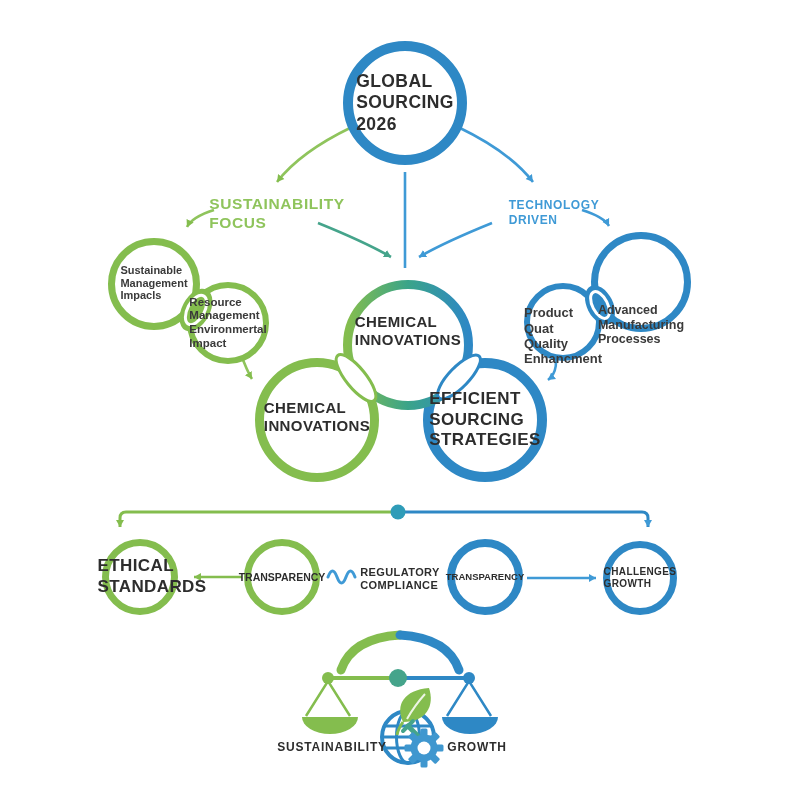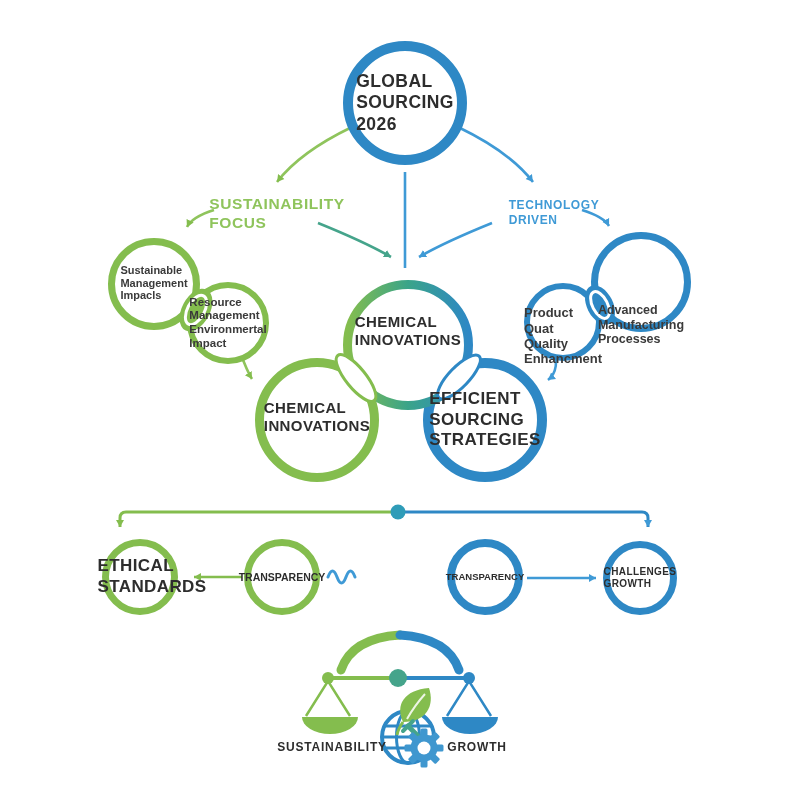--- a/index.html
+++ b/index.html
@@ -182,20 +182,22 @@
 Quat
 Quality
 Enhancment</div>
     <div class="lbl sub" style="left:581px;top:251px;width:120px;height:60px;font-size:12.5px;margin-top:44px;">Advanced
 Manufacturing
 Processes</div>
 
     <div class="lbl caps" style="left:114px;top:539px;width:76px;height:76px;font-size:17px;">ETHICAL
 STANDARDS</div>
     <div class="lbl caps" style="left:240px;top:539px;width:84px;height:76px;font-size:10.5px;letter-spacing:0;">TRANSPARENCY</div>
+    <div class="lbl caps" style="left:354px;top:557px;width:92px;height:44px;font-size:11px;">REGULATORY
+COMPLIANCE</div>
     <div class="lbl caps" style="left:447px;top:539px;width:76px;height:76px;font-size:9.5px;letter-spacing:0;">TRANSPARENCY</div>
     <div class="lbl caps" style="left:603px;top:541px;width:74px;height:74px;font-size:10px;">CHALLENGES
 GROWTH</div>
 
     <div class="lbl caps" style="left:280px;top:737px;width:104px;height:20px;font-size:12px;letter-spacing:.8px;">SUSTAINABILITY</div>
     <div class="lbl caps" style="left:437px;top:737px;width:80px;height:20px;font-size:12px;letter-spacing:.8px;">GROWTH</div>
   </div>
 
 </div>
 

